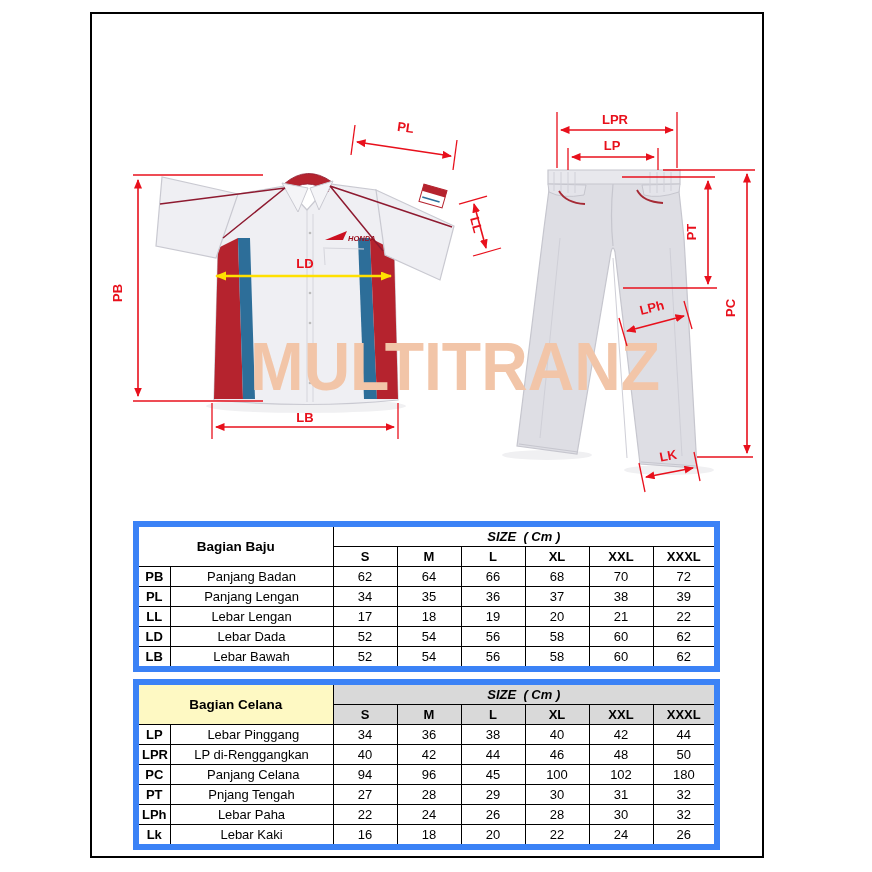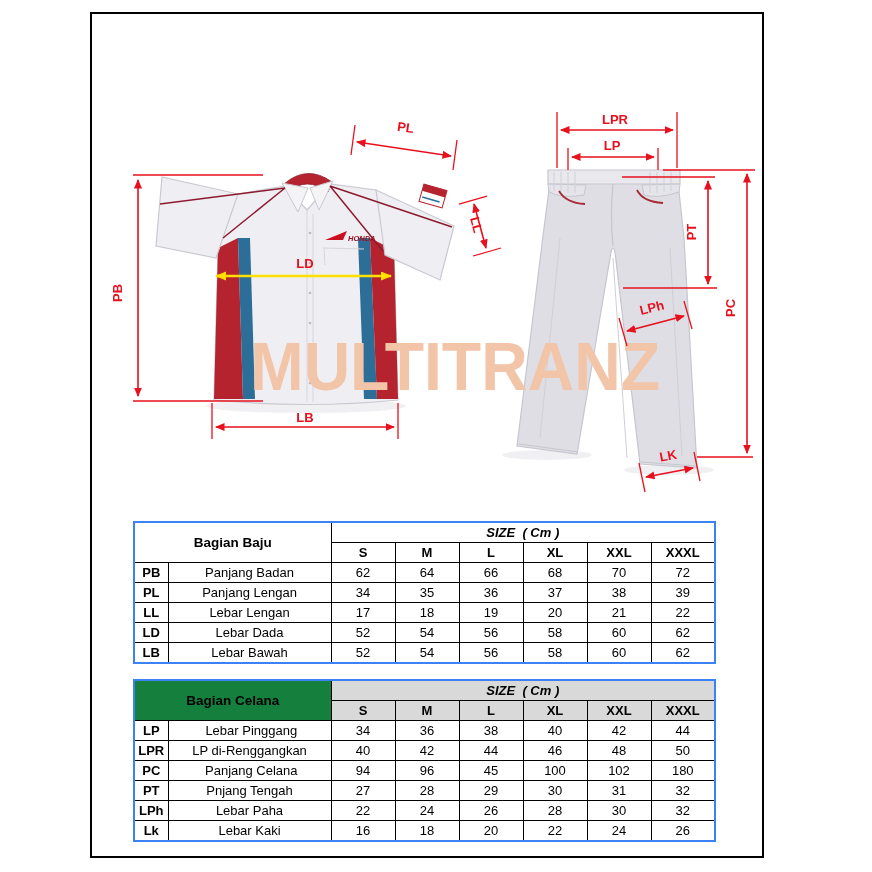--- a/index.html
+++ b/index.html
@@ -21,21 +21,21 @@
     display:flex;align-items:center;justify-content:center;
     font-size:17px;font-weight:bold;letter-spacing:.2px;white-space:pre;
     color:#111;
   }
   .figure{position:absolute;left:0;top:74px;width:670px;height:430px;}
   .tbl-host{position:absolute;left:41px;}
   #t0{top:507px;}
   #t1{top:665px;}
   table.size-table{
     border-collapse:collapse;table-layout:fixed;width:581px;
-    border:2px solid #3b82f6;font-size:13px;
+    border:6px solid #3b82f6;font-size:13px;
   }
   table.size-table td{
     border:1px solid #000;height:19px;padding:0 3px;
     text-align:center;vertical-align:middle;overflow:hidden;
   }
   td.part-h{font-weight:bold;font-size:13.5px;}
   td.size-h{font-weight:bold;white-space:pre;font-style:italic;}
   td.col-h{font-weight:bold;}
   td.code{font-weight:bold;text-align:left;padding-left:2px;}
   td.pname{text-align:left;white-space:pre;padding-left:5px;}
@@ -271,21 +271,21 @@
           <col style="width: 163px;">
           <col style="width: 64px;">
           <col style="width: 64px;">
           <col style="width: 64px;">
           <col style="width: 64px;">
           <col style="width: 64px;">
           <col style="width: 64px;">
         </colgroup>
         <tbody>
           <tr>
-            <td colspan="2" rowspan="2" class="part-h" style="background: #15803d;">Bagian Celana</td>
+            <td colspan="2" rowspan="2" class="part-h" style="background: #fef9c3;">Bagian Celana</td>
             <td colspan="6" rowspan="1" class="size-h" style="background: rgb(217, 217, 217);">SIZE  ( Cm )</td>
           </tr>
           <tr>
             <td class="col-h" style="background: rgb(217, 217, 217);">S</td>
             <td class="col-h" style="background: rgb(217, 217, 217);">M</td>
             <td class="col-h" style="background: rgb(217, 217, 217);">L</td>
             <td class="col-h" style="background: rgb(217, 217, 217);">XL</td>
             <td class="col-h" style="background: rgb(217, 217, 217);">XXL</td>
             <td class="col-h" style="background: rgb(217, 217, 217);">XXXL</td>
           </tr>

